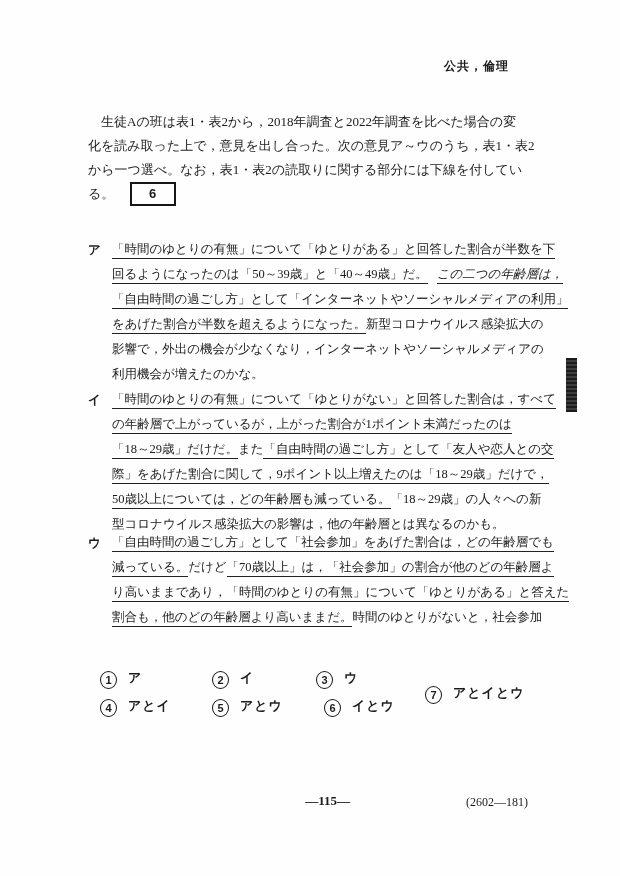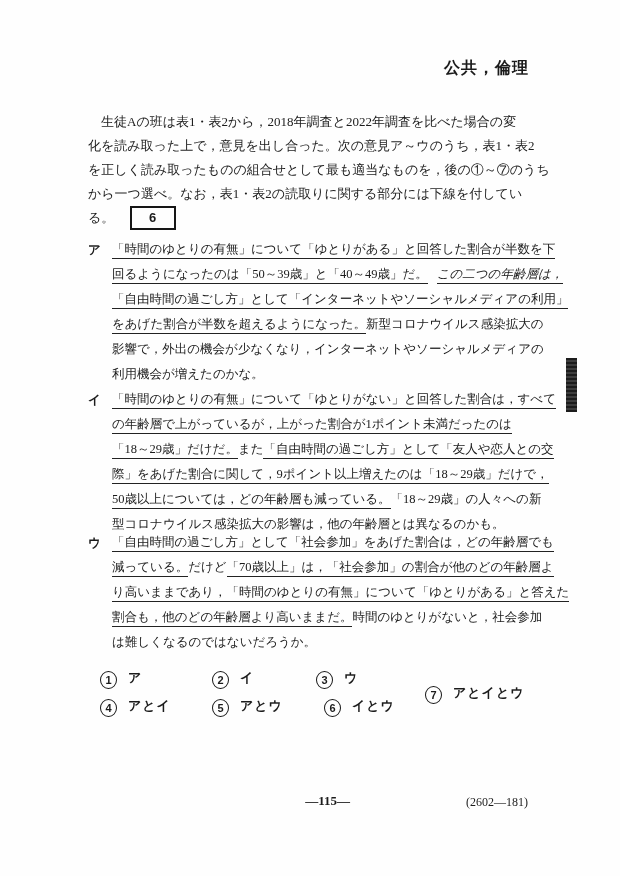--- a/index.html
+++ b/index.html
@@ -4,21 +4,21 @@
 <style>
   html,body { margin:0; padding:0; background:#e8e8e8; }
   .page {
     position:relative; width:620px; height:876px; background:#fefefe;
     font-family:"Liberation Serif","DejaVu Serif",serif; color:#1b1b1b;
     overflow:hidden; margin:0 auto;
   }
   .header {
     position:absolute; top:58px; left:444px;
     font-family:"Liberation Sans","DejaVu Sans",sans-serif;
-    font-weight:bold; font-size:16px; letter-spacing:1px; white-space:nowrap;
+    font-weight:bold; font-size:12px; letter-spacing:1px; white-space:nowrap;
   }
   .intro { position:absolute; top:110px; left:88px; width:452px; font-size:13px; }
   .iline { height:24px; line-height:24px; white-space:nowrap; }
   .iline.indent { padding-left:13px; }
   .qbox {
     display:inline-block; width:42px; height:20px; line-height:20px;
     border:2px solid #161616; text-align:center; vertical-align:middle;
     margin-left:12px; margin-top:-3px;
     font-family:"Liberation Sans","DejaVu Sans",sans-serif;
     font-weight:bold; font-size:13px;
@@ -61,21 +61,20 @@
 
 <div class="page">
 
   <div class="scan-bar"></div>
 
   <div class="header">公共，倫理</div>
 
   <div class="intro">
     <div class="iline indent">生徒Aの班は表1・表2から，2018年調査と2022年調査を比べた場合の変</div>
     <div class="iline">化を読み取った上で，意見を出し合った。次の意見ア～ウのうち，表1・表2</div>
-    <div class="iline">を正しく読み取ったものの組合せとして最も適当なものを，後の①～⑦のうち</div>
     <div class="iline">から一つ選べ。なお，表1・表2の読取りに関する部分には下線を付してい</div>
     <div class="iline">
       <span>る。</span>
       <span class="qbox">6</span>
     </div>
   </div>
 
   <div class="opinion" style="top:238px">
     <span class="oplabel">ア</span>
     <div class="optext">
@@ -100,21 +99,20 @@
     </div>
   </div>
 
   <div class="opinion" style="top:531px">
     <span class="oplabel">ウ</span>
     <div class="optext">
       <div class="tline"><span class="u">「自由時間の過ごし方」として「社会参加」をあげた割合は，どの年齢層でも</span></div>
       <div class="tline"><span class="u">減っている。</span><span>だけど</span><span class="u">「70歳以上」は，「社会参加」の割合が他のどの年齢層よ</span></div>
       <div class="tline"><span class="u">り高いままであり，「時間のゆとりの有無」について「ゆとりがある」と答えた</span></div>
       <div class="tline"><span class="u">割合も，他のどの年齢層より高いままだ。</span><span>時間のゆとりがないと，社会参加</span></div>
-      <div class="tline"><span>は難しくなるのではないだろうか。</span></div>
     </div>
   </div>
 
   <div class="choices">
     <div class="choice" style="left:0;top:0">
       <span class="cnum">1</span><span class="clabel">ア</span>
     </div>
     <div class="choice" style="left:112px;top:0">
       <span class="cnum">2</span><span class="clabel">イ</span>
     </div>

